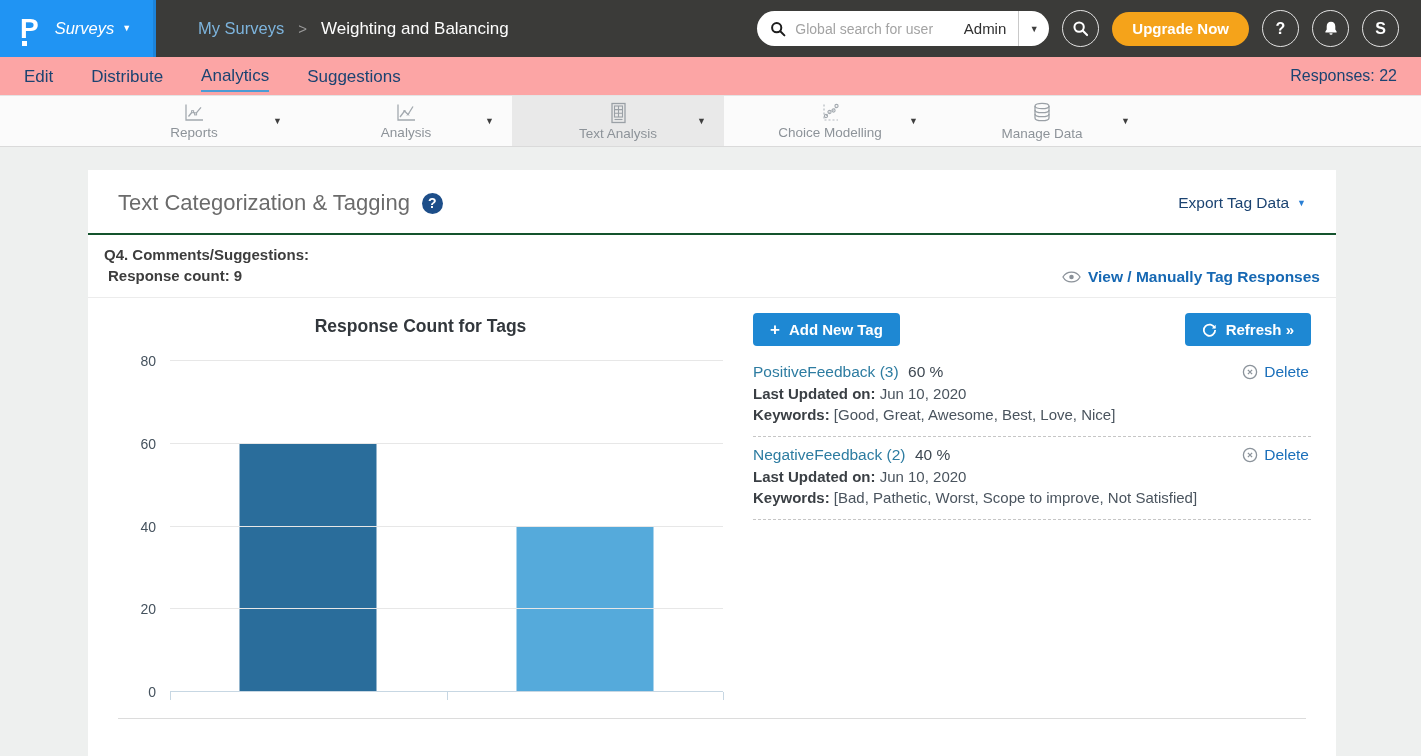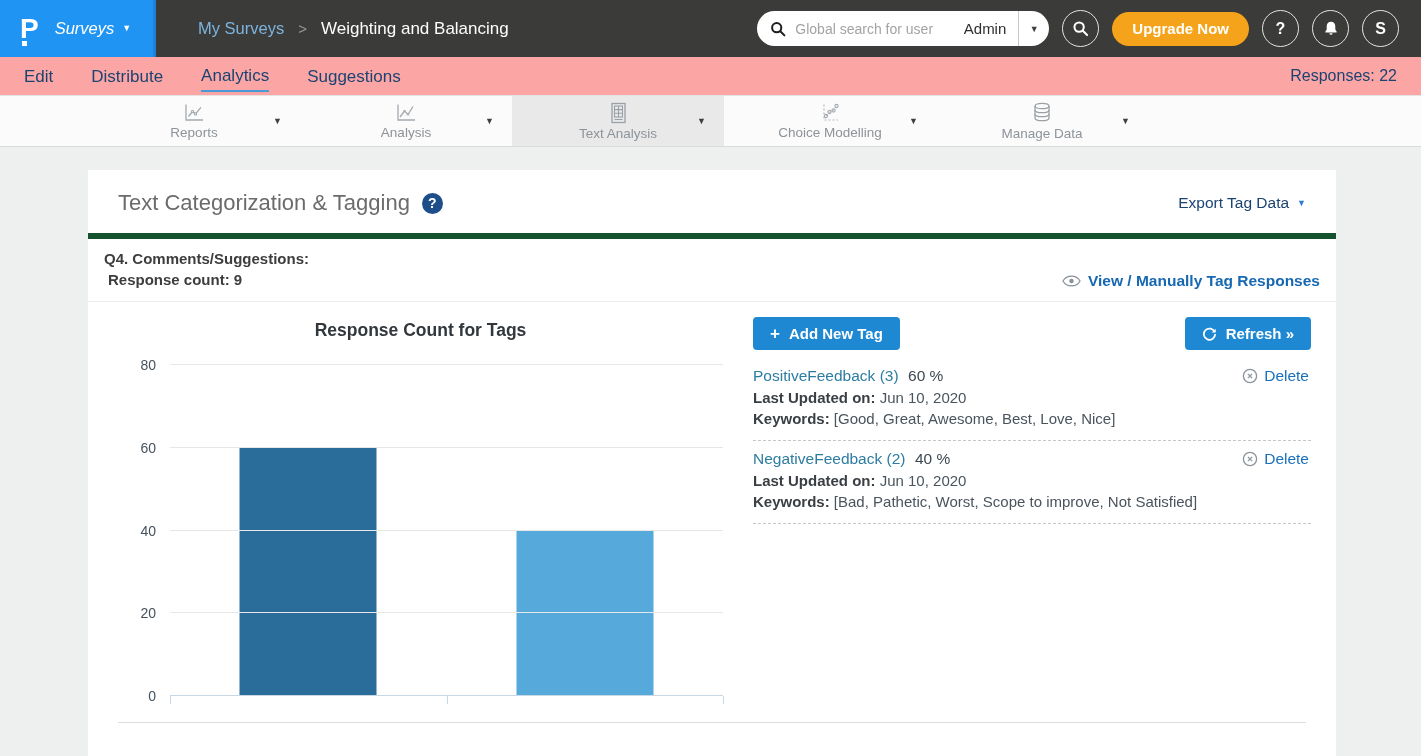--- a/index.html
+++ b/index.html
@@ -48,21 +48,21 @@
   .tool.selected { background:#e9e9e9; }
   .tool svg { display:block; }
   .tool-label { font-size:13.5px; color:#8d9399; }
   .tool-caret { position:absolute; right:18px; top:50%; transform:translateY(-50%);
                 font-size:9px; color:#3f3f3f; }
 
   
   .content { padding:23px 0 0 88px; }
   .card { width:1248px; min-height:586px; background:#fff; }
   .card-head { display:flex; align-items:center; justify-content:space-between;
-               padding:20px 30px 17px 30px; border-bottom:6px solid #14532d; }
+               padding:20px 30px 17px 30px; border-bottom:2px solid #14532d; }
   .card-title-wrap { display:flex; align-items:center; gap:12px; }
   .card-title { font-size:22px; font-weight:400; color:#6b6b6b; }
   .help-badge { width:21px; height:21px; border-radius:50%; background:#1d4e89; color:#fff;
                 font-size:14px; font-weight:700; display:flex; align-items:center; justify-content:center;
                 cursor:pointer; }
   .export-link { color:#1b4371; font-size:15.5px; cursor:pointer; display:flex; align-items:center; gap:8px; }
   .export-link .caret { color:#2a7fd4; }
 
   .q-row { display:flex; justify-content:space-between; align-items:flex-end;
            padding:9px 16px 11px 16px; border-bottom:1px solid #ececec; }

